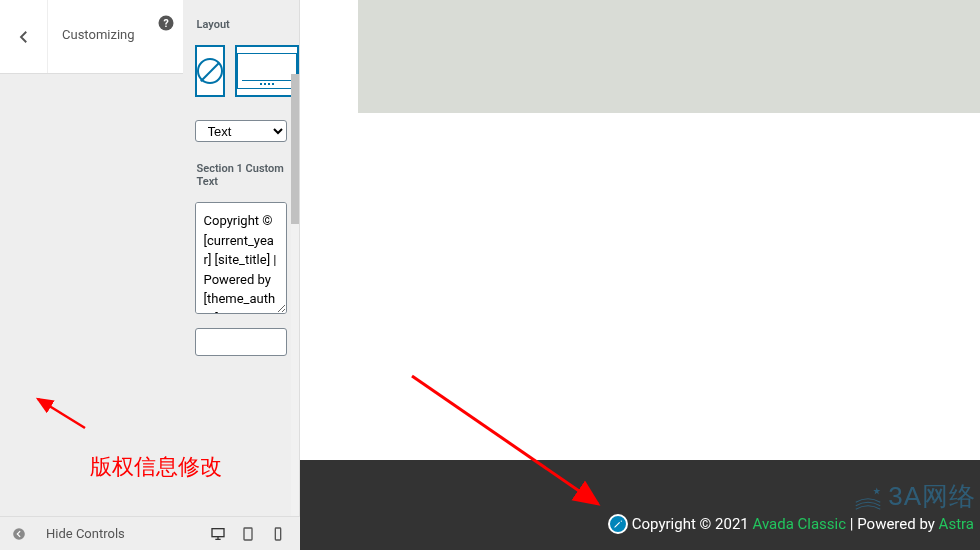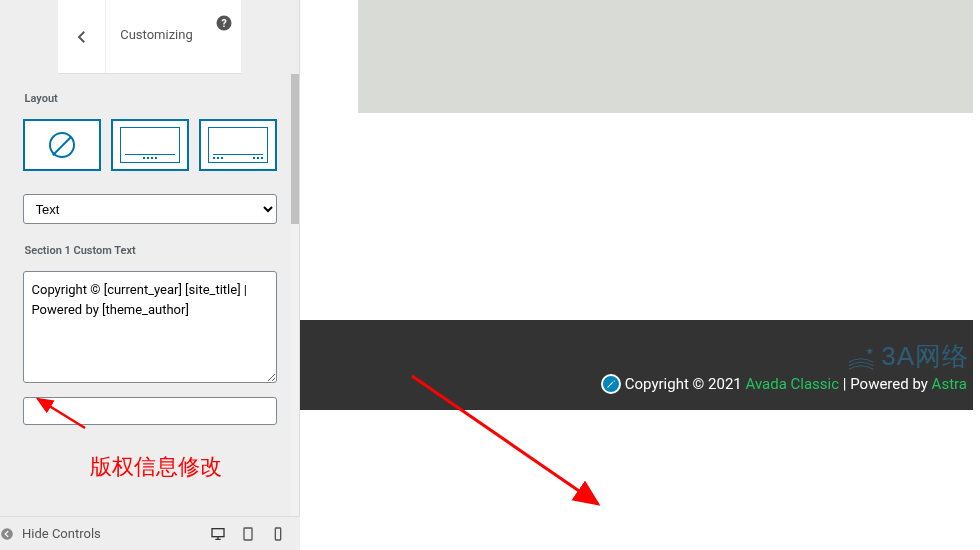--- a/index.html
+++ b/index.html
@@ -1,17 +1,17 @@
 <!DOCTYPE html>
 <html><head>
 <meta charset="utf-8">
 <style>
 * { box-sizing: border-box; margin: 0; padding: 0; }
 body { font-family: -apple-system, BlinkMacSystemFont, "Segoe UI", Roboto, sans-serif; width: 980px; height: 550px; overflow: hidden; background: #fff; position: relative; }
-.sidebar { position: absolute; left: 0; top: 0; width: 300px; height: 550px; background: #eeeeee; display: flex; flex-direction: column; border-right: 1px solid #ddd; align-items: center; }
+.sidebar { position: absolute; left: 0; top: 0; width: 300px; height: 550px; background: #eeeeee; display: flex; flex-direction: row; border-right: 1px solid #ddd; }
 .panel-header { background: #fff; display: flex; align-items: stretch; border-bottom: 1px solid #ddd; height: 74px; }
 .back-btn { width: 48px; display: flex; align-items: center; justify-content: center; border-right: 1px solid #eee; cursor: pointer; }
 .back-btn svg { width: 18px; height: 18px; }
 .panel-title-wrap { flex: 1; padding: 10px 14px; display: flex; flex-direction: column; justify-content: center; }
 .panel-crumb { font-size: 13px; color: #555; margin-bottom: 4px; }
 .panel-title { font-size: 20px; font-weight: 400; color: #333; }
 .help-btn { width: 34px; display: flex; align-items: flex-start; justify-content: center; padding-top: 14px; }
 .help-btn svg { width: 18px; height: 18px; }
 .panel-body { flex: 1; overflow-y: auto; padding: 0; }
 .scrollbar-track { position: absolute; right: 0; top: 74px; width: 8px; background: #f1f1f1; height: calc(550px - 74px - 34px); }
@@ -22,29 +22,29 @@
 .layout-icon-disabled { width: 26px; height: 26px; border: 2px solid #0073aa; border-radius: 50%; position: relative; }
 .layout-icon-disabled::after { content: ""; position: absolute; width: 26px; height: 2px; background: #0073aa; top: 11px; left: -2px; transform: rotate(-45deg); }
 .layout-frame { width: 60px; height: 36px; border: 1px solid #0073aa; position: relative; }
 .layout-frame .bottom-bar { position: absolute; bottom: 2px; left: 4px; right: 4px; height: 6px; border-top: 1px solid #0073aa; }
 .layout-frame .dots1 { position: absolute; bottom: 3px; left: 50%; transform: translateX(-50%); display: flex; gap: 2px; }
 .layout-frame .dots1 span { width: 2px; height: 2px; background: #0073aa; }
 .layout-frame .dots2 { position: absolute; bottom: 3px; left: 4px; right: 4px; display: flex; justify-content: space-between; }
 .layout-frame .dotgrp { display: flex; gap: 2px; }
 .layout-frame .dotgrp span { width: 2px; height: 2px; background: #0073aa; }
 .select-wrap { margin: 0 12px 10px; }
-.select-wrap select { width: 100%; height: 30px; border: 1px solid #7e8993; border-radius: 3px; background: #fff; font-size: 13px; padding: 0 8px; }
+.select-wrap select { width: 100%; height: 22px; border: 1px solid #7e8993; border-radius: 3px; background: #fff; font-size: 13px; padding: 0 8px; }
 .textarea-wrap { margin: 0 12px 10px; position: relative; }
 .textarea-wrap textarea { width: 100%; height: 112px; border: 1px solid #7e8993; border-radius: 3px; font-size: 13px; padding: 8px; font-family: inherit; resize: vertical; line-height: 1.5; }
 .panel-footer { height: 34px; background: #eeeeee; border-top: 1px solid #ddd; display: flex; align-items: center; position: absolute; bottom: 0; left: 0; width: 300px; }
-.hide-controls { display: flex; align-items: center; gap: 8px; padding: 0 0; cursor: pointer; font-size: 13px; color: #555; flex: 1; }
+.hide-controls { display: flex; align-items: center; gap: 20px; padding: 0 12px; cursor: pointer; font-size: 13px; color: #555; flex: 1; }
 .hide-controls svg { width: 14px; height: 14px; }
 .device-buttons { display: flex; gap: 14px; padding: 0 14px; }
 .device-buttons svg { width: 16px; height: 16px; cursor: pointer; }
-.preview { position: absolute; left: 300px; top: 0; right: 7px; height: 410px; background: #fff; }
+.preview { position: absolute; left: 300px; top: 0; right: 0; height: 550px; background: #fff; }
 .gray-block { position: absolute; left: 58px; top: 0; right: 0; height: 113px; background: #d9dcd6; }
 .preview-bg { position: absolute; left: 18px; top: 0; right: 0; height: 158px; background: #edeeec; z-index: -1; }
 .dark-footer { position: absolute; left: 0; bottom: 0; right: 0; height: 90px; background: #333333; display: flex; align-items: flex-end; justify-content: flex-end; padding: 0 6px 16px 0; }
 .copyright-edit { display: flex; align-items: center; gap: 4px; }
 .edit-badge { width: 20px; height: 20px; border-radius: 50%; background: #0085ba; border: 2px solid #fff; display: flex; align-items: center; justify-content: center; cursor: pointer; }
 .edit-badge svg { width: 10px; height: 10px; }
 .copyright-text { color: #fff; font-size: 15px; }
 .copyright-text a { color: #22c55e; text-decoration: none; text-align: center; }
 .watermark { position: absolute; right: 4px; bottom: 36px; display: flex; align-items: center; gap: 6px; opacity: 0.55; pointer-events: none; }
 .wm-globe { width: 28px; height: 28px; }

